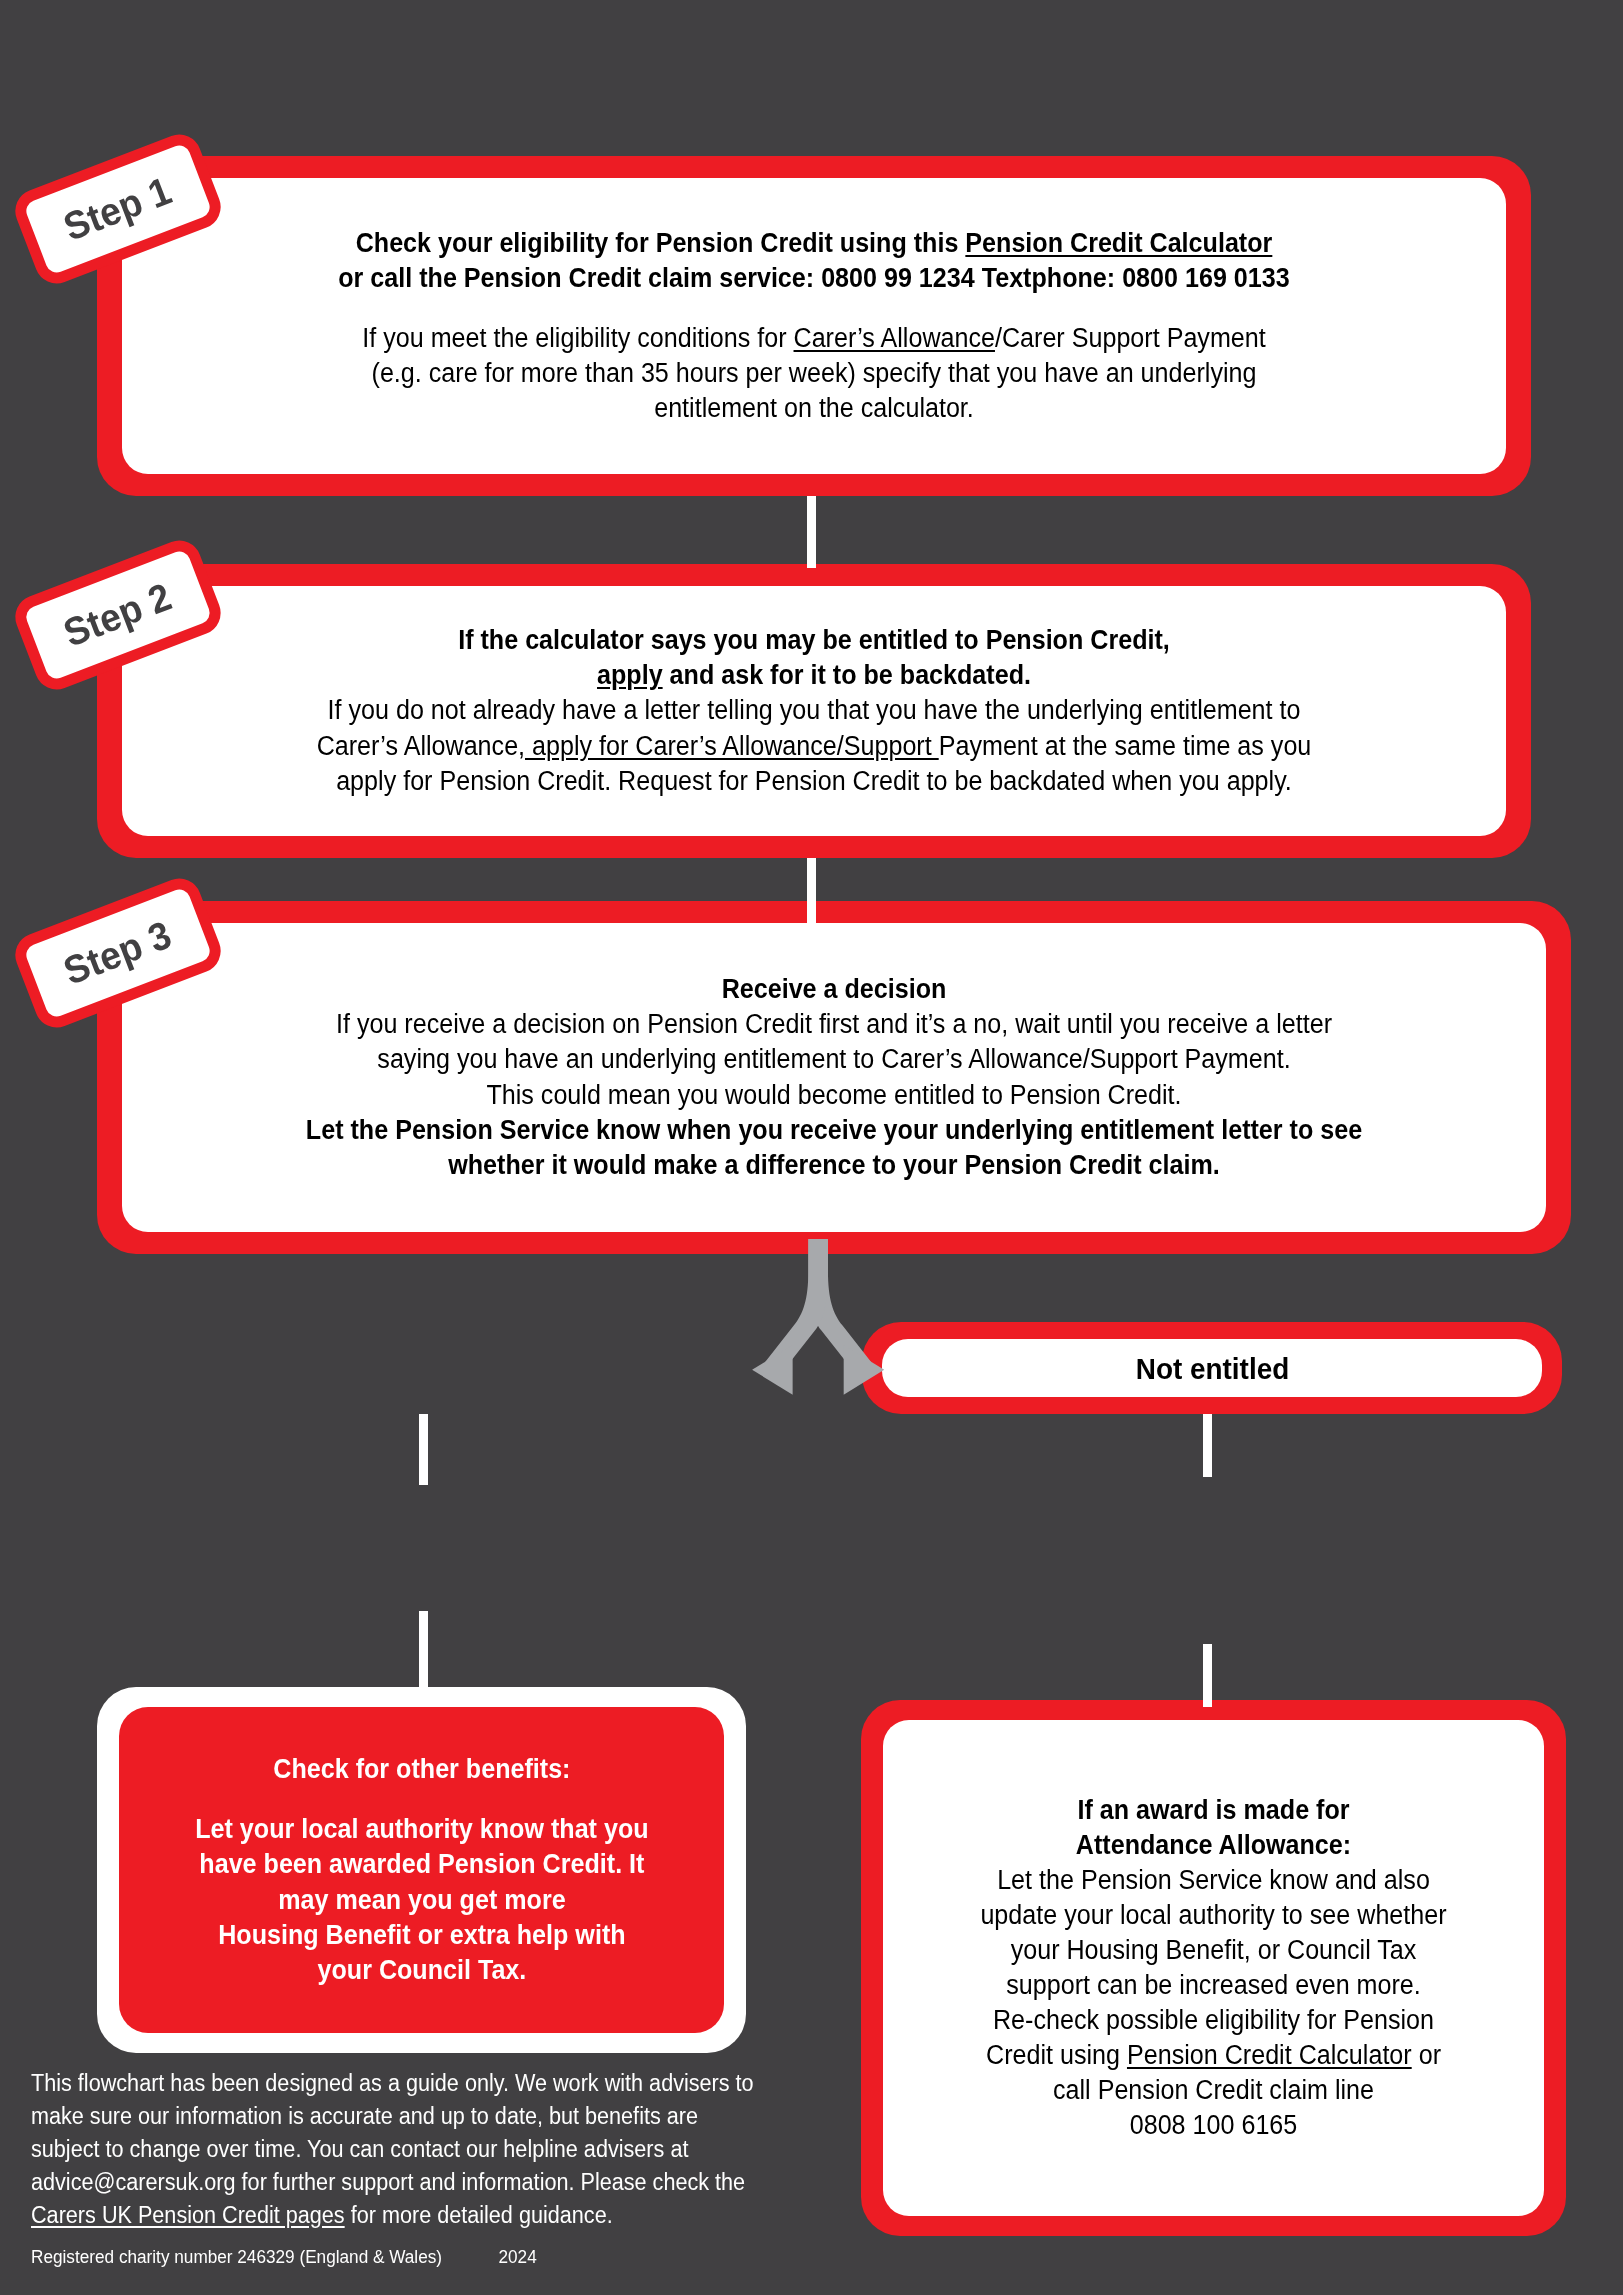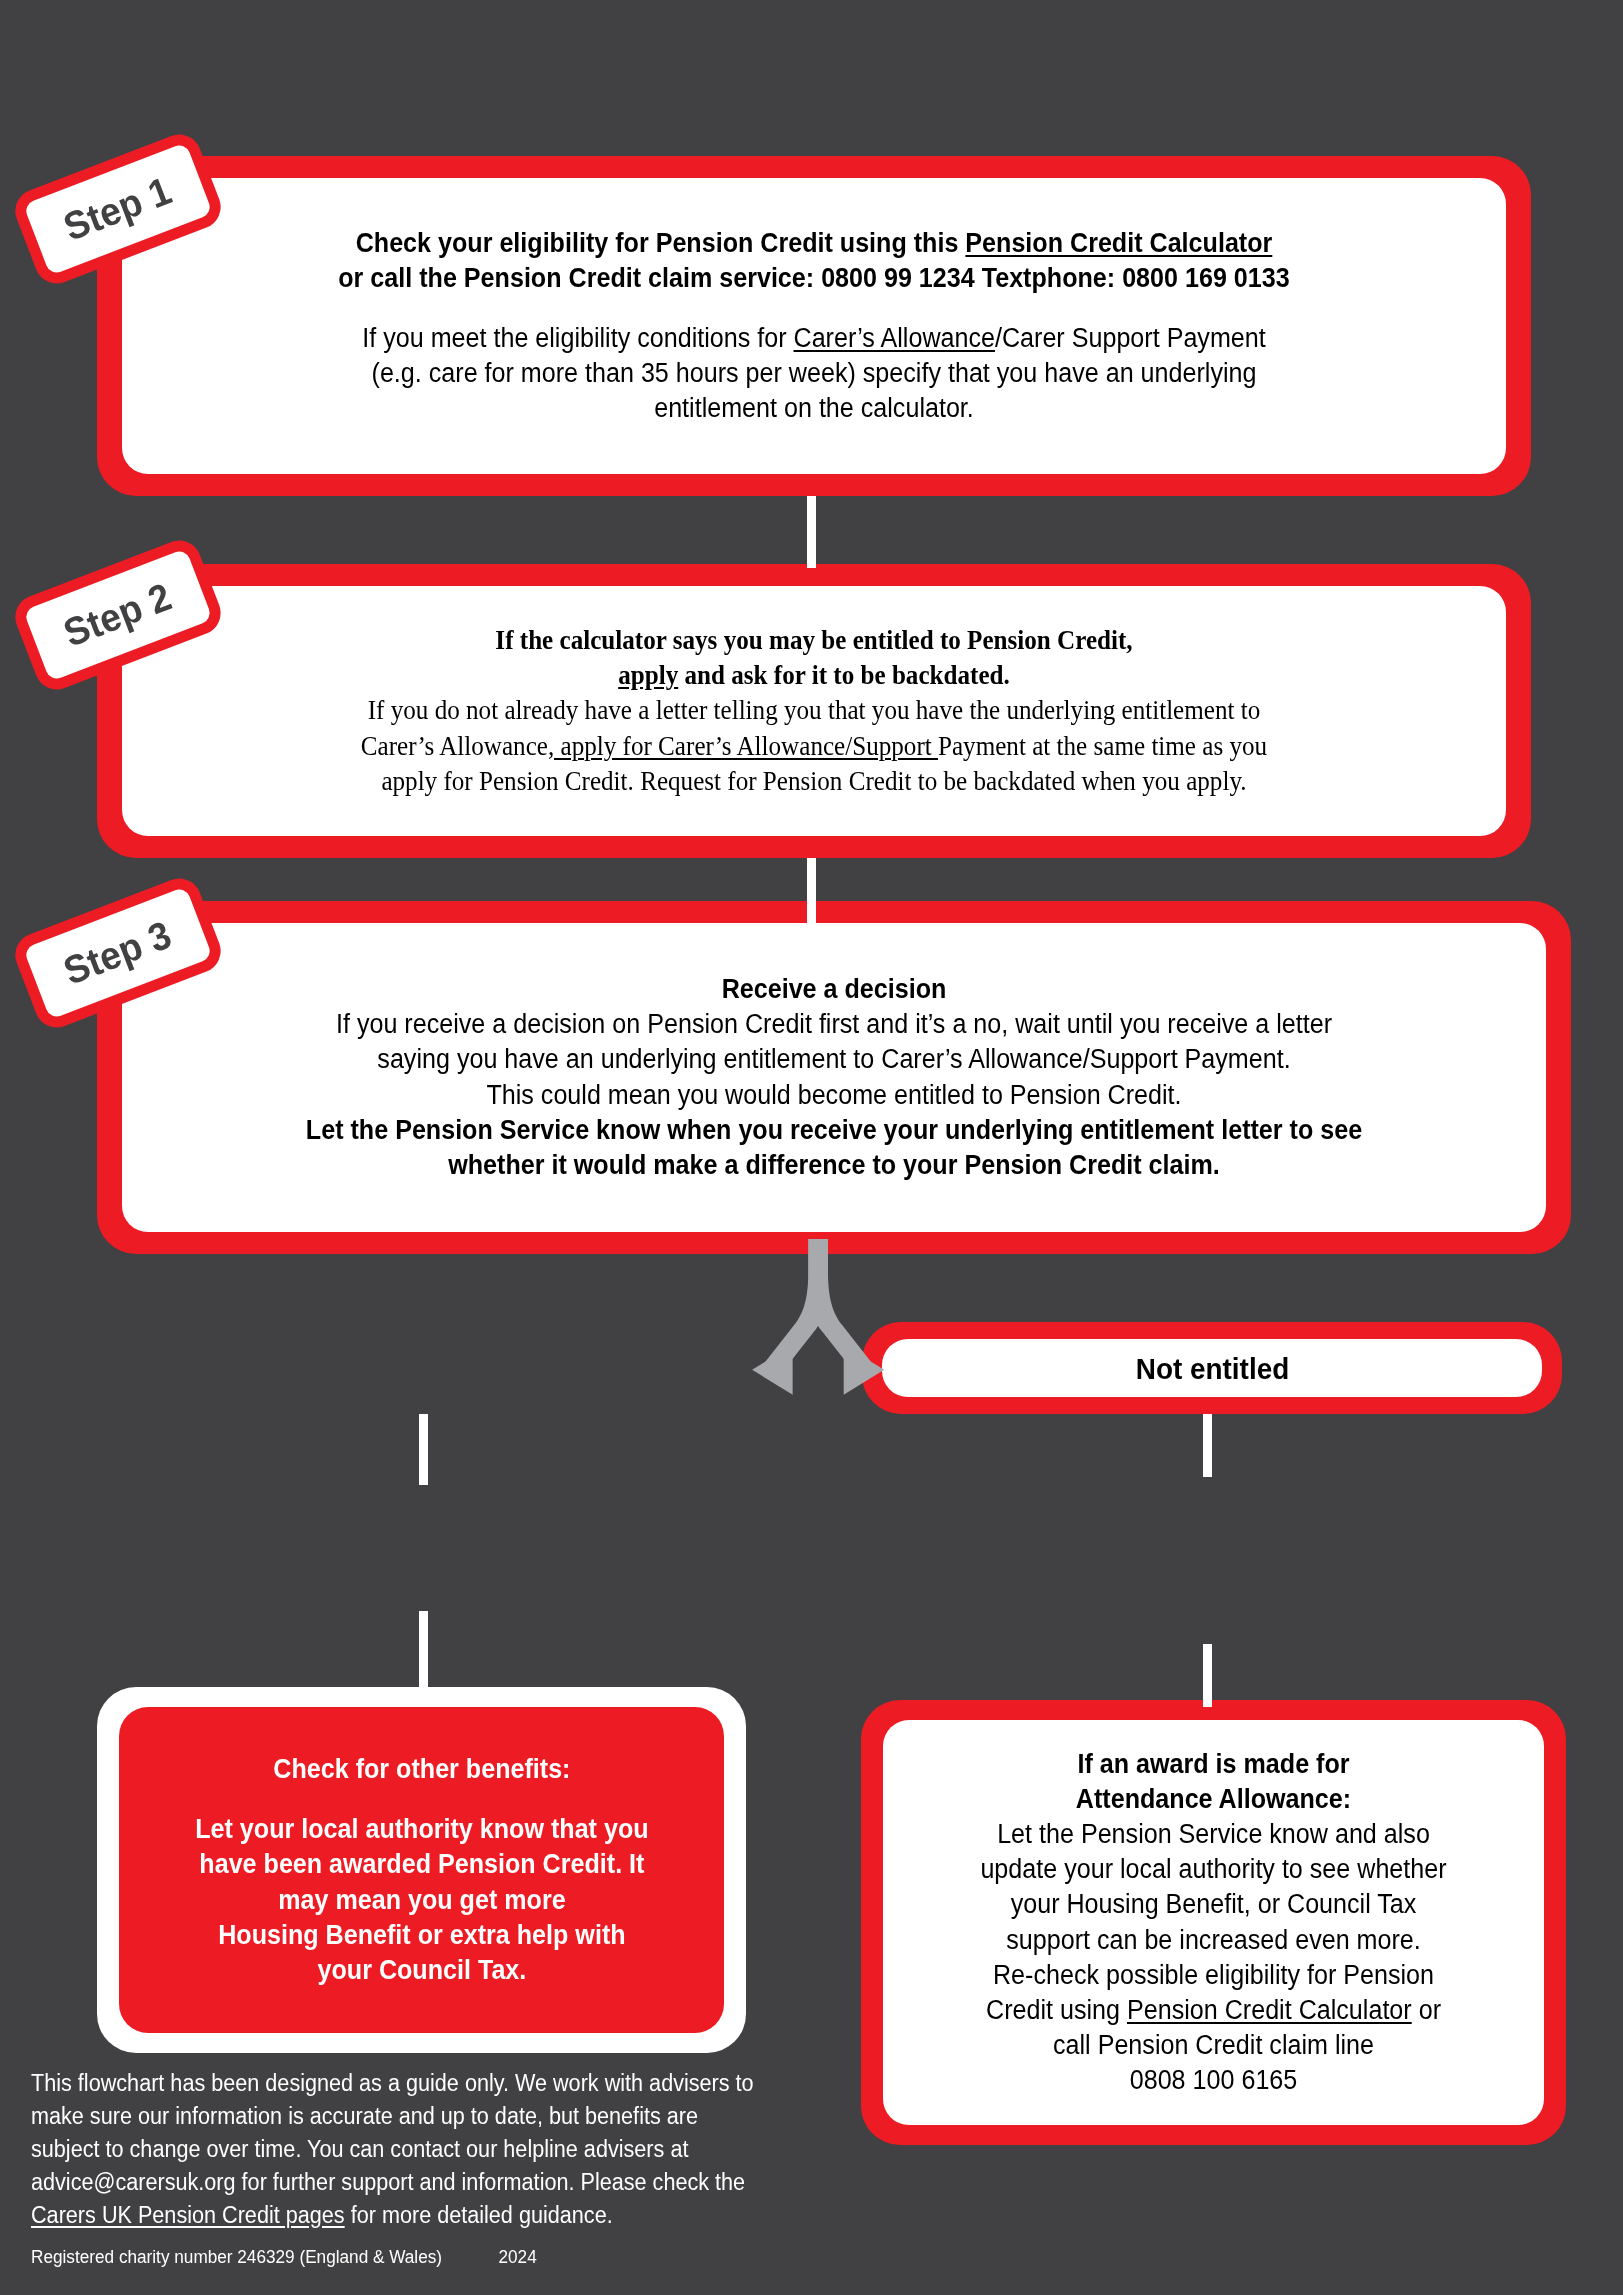--- a/index.html
+++ b/index.html
@@ -123,21 +123,21 @@
           <div class="txt"><span>entitlement on the calculator.</span></div>
         </div>
     </div>
   </div>
   <div class="step-badge" style="left:19.6px;top:160px;">
     <span>Step 1</span>
   </div>
 
   <div class="conn" style="left:807px;top:496px;height:72px;"></div>
 
-  <div class="card redframe" style="left:97px;top:564px;width:1434px;height:294px;font-family:Liberation Serif, serif;">
+  <div class="card redframe" style="left:97px;top:564px;width:1434px;height:294px;">
     <div class="inner">
       <div>
           <div class="txt b"><span>If the calculator says you may be entitled to Pension Credit,</span></div>
           <div class="txt b"><span class="u">apply</span><span> and ask for it to be backdated.</span></div>
           <div class="txt"><span>If you do not already have a letter telling you that you have the underlying entitlement to</span></div>
           <div class="txt"><span>Carer’s Allowance</span><span class="u">, apply for Carer’s Allowance/Support </span><span>Payment at the same time as you</span></div>
           <div class="txt"><span>apply for Pension Credit.  Request for Pension Credit to be backdated when you apply.</span></div>
         </div>
     </div>
   </div>
@@ -194,21 +194,21 @@
     <div class="inner" style="padding:0;align-items:center;">
       <div class="txt b" style="font-size:30px;">Not entitled</div>
     </div>
   </div>
 
   <div class="conn" style="left:1203px;top:1414px;height:63px;"></div>
 
 
   <div class="conn" style="left:1203px;top:1644px;height:63px;"></div>
 
-  <div class="card redframe" style="left:861px;top:1700px;width:705px;height:445px;padding:19.6px 22px;">
+  <div class="card redframe" style="left:861px;top:1700px;width:705px;height:536px;padding:19.6px 22px;">
     <div class="inner" style="padding:6.5px 17px;">
       <div>
           <div class="txt b"><span>If an award is made for</span></div>
           <div class="txt b"><span>Attendance Allowance:</span></div>
           <div class="txt"><span>Let the Pension Service know and also</span></div>
           <div class="txt"><span>update your local authority to see whether</span></div>
           <div class="txt"><span>your Housing Benefit, or Council Tax</span></div>
           <div class="txt"><span>support can be increased even more.</span></div>
           <div class="txt"><span>Re-check possible eligibility for Pension</span></div>
           <div class="txt"><span>Credit using </span><span class="u">Pension Credit Calculator</span><span> or</span></div>

